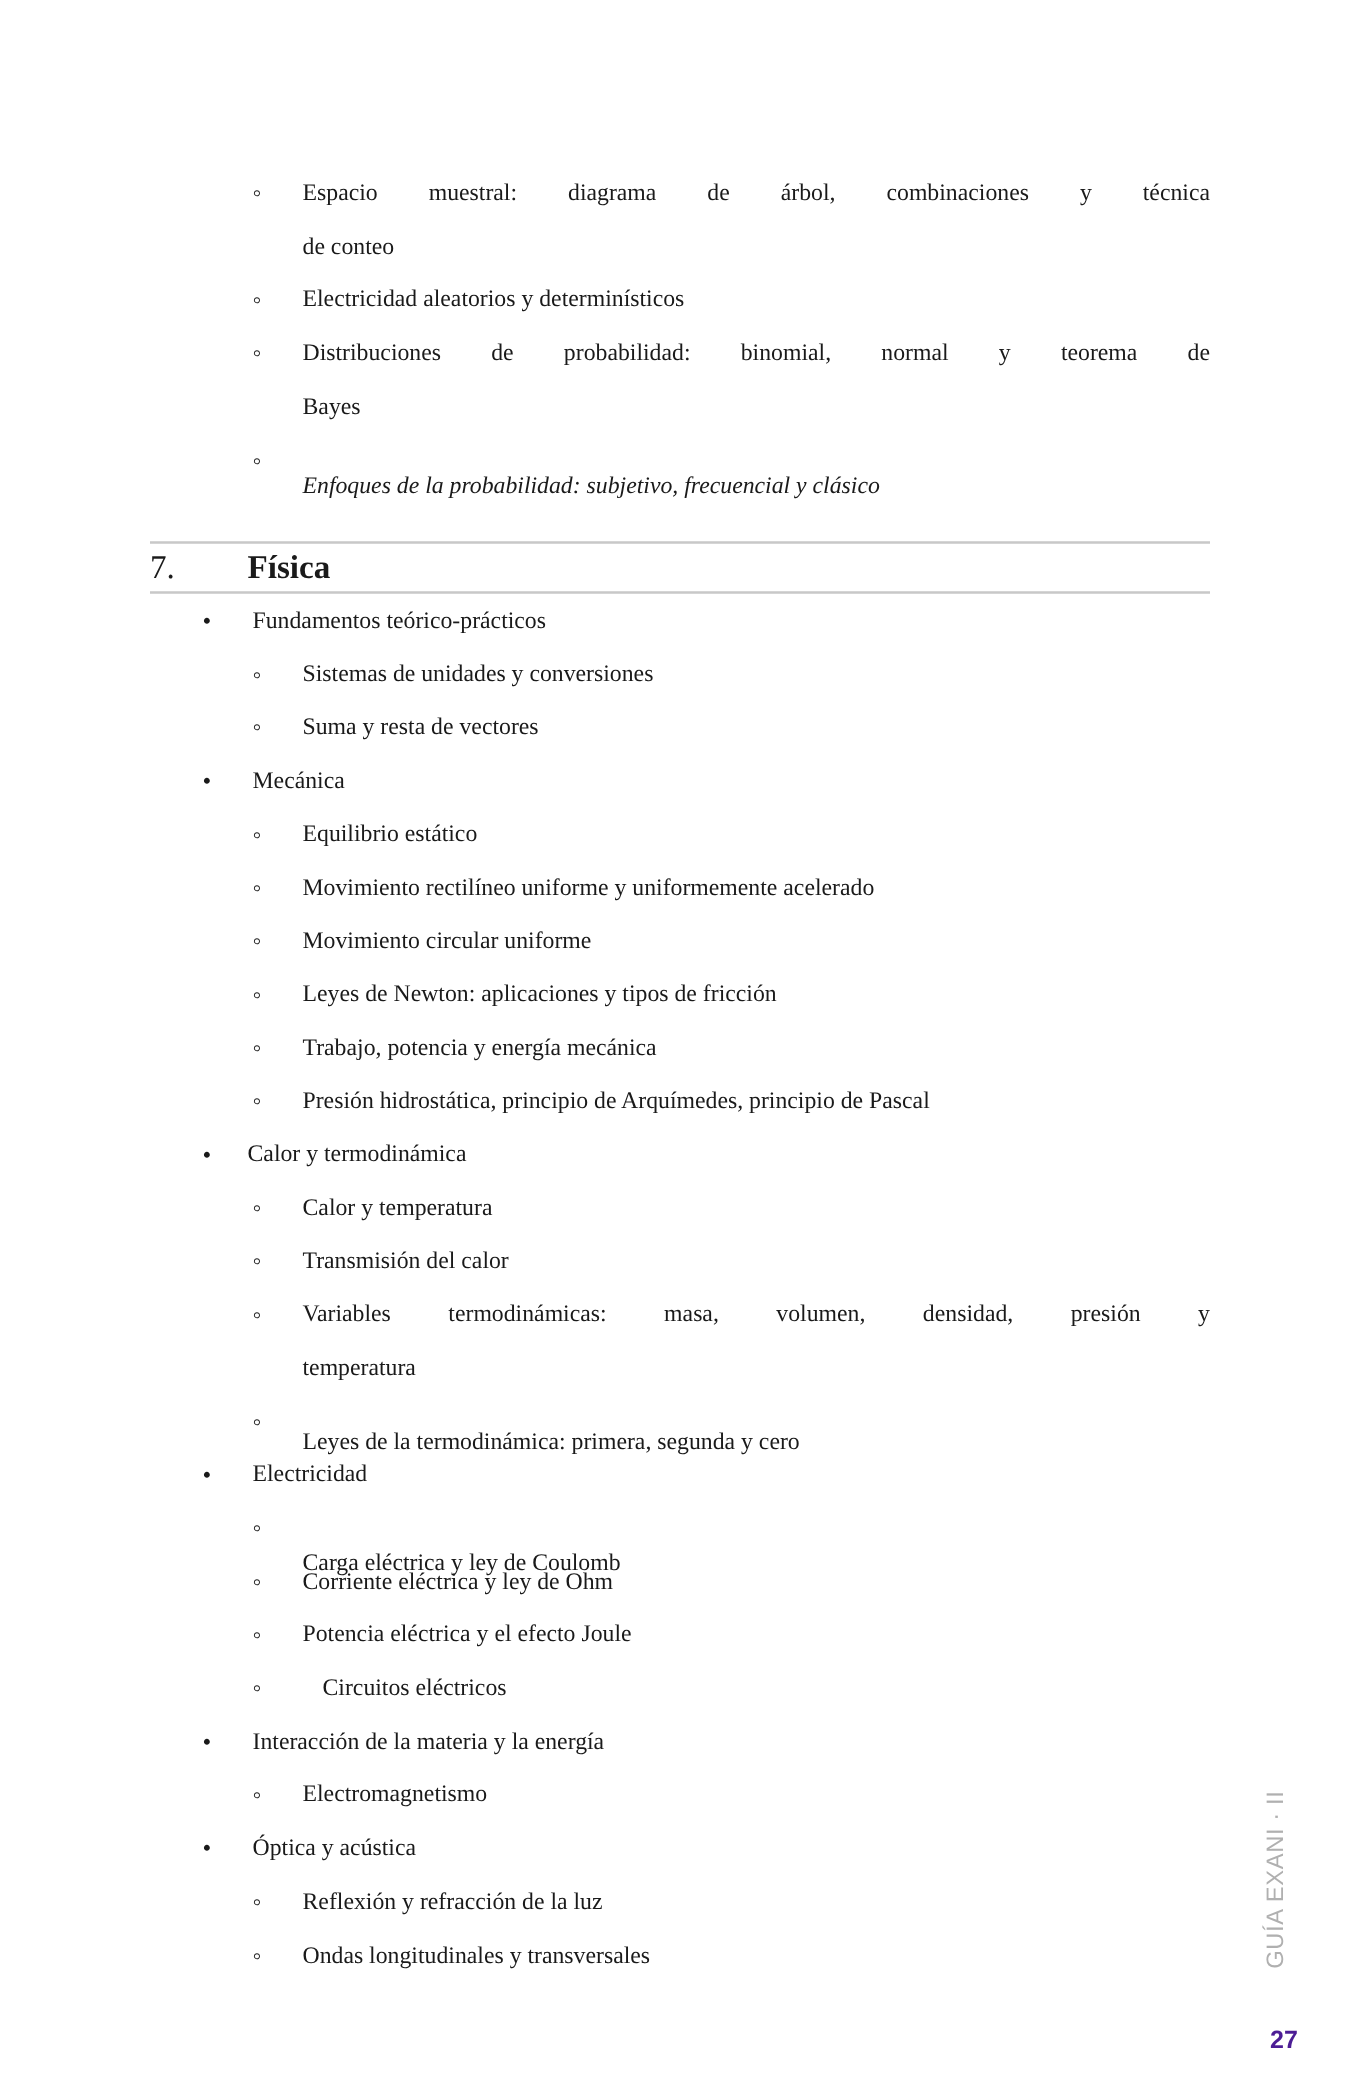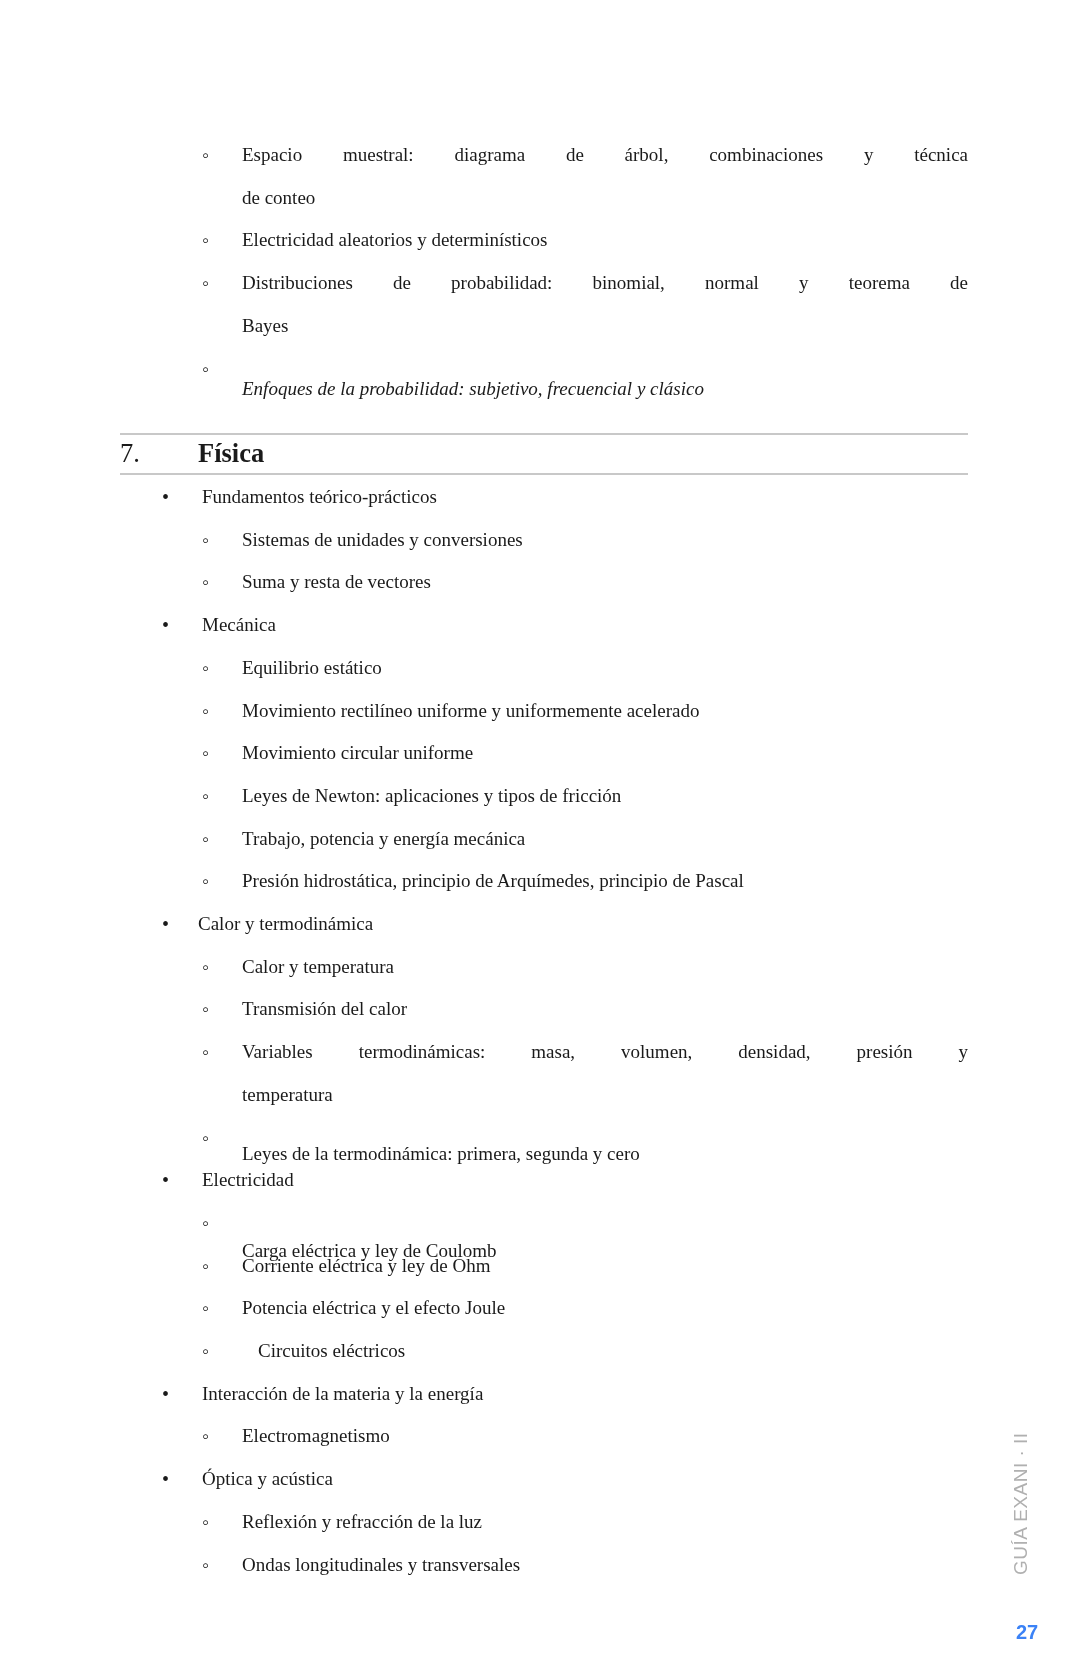--- a/index.html
+++ b/index.html
@@ -6,21 +6,21 @@
   body { width:1080px; height:1680px; position:relative; overflow:hidden;
          font-family:"Liberation Serif","DejaVu Serif",serif; color:#1a1a1a; }
   .line { position:absolute; font-size:19px; line-height:42.7px; white-space:nowrap; }
   .bullet { position:absolute; font-size:20px; line-height:42.7px; }
   .rule { position:absolute; left:120px; width:848px; height:2px; background:#c8c8c8; }
   .hdr-num { position:absolute; left:120px; font-size:26.5px; line-height:42.7px; }
   .hdr-title { position:absolute; left:162px; font-size:26.5px; line-height:42.7px; font-weight:bold; }
   .side { position:absolute; left:1010px; top:1575px; transform:rotate(-90deg); transform-origin:left top;
           font-family:"Liberation Sans","DejaVu Sans",sans-serif; font-size:19px; color:#b0b0b0; letter-spacing:0.5px; white-space:nowrap; }
   .pnum { position:absolute; left:1016px; top:1621px; font-family:"Liberation Sans","DejaVu Sans",sans-serif;
-          font-weight:bold; font-size:20px; color:#3b82f6; }
+          font-weight:bold; font-size:20px; color:#4c1d95; }
 </style>
 </head>
 <body>
 
 <div id="doc">
     <div class="bullet" style="top: 134px; left: 202px;">◦</div>
     <div class="line" style="top: 134px; left: 242px; width: 726px; text-align: justify; text-align-last: justify; white-space: normal;">Espacio muestral: diagrama de árbol, combinaciones y técnica</div>
     <div class="line" style="top: 176.7px; left: 242px;">de conteo</div>
     <div class="bullet" style="top: 219.4px; left: 202px;">◦</div>
     <div class="line" style="top: 219.4px; left: 242px;">Electricidad aleatorios y determinísticos</div>

